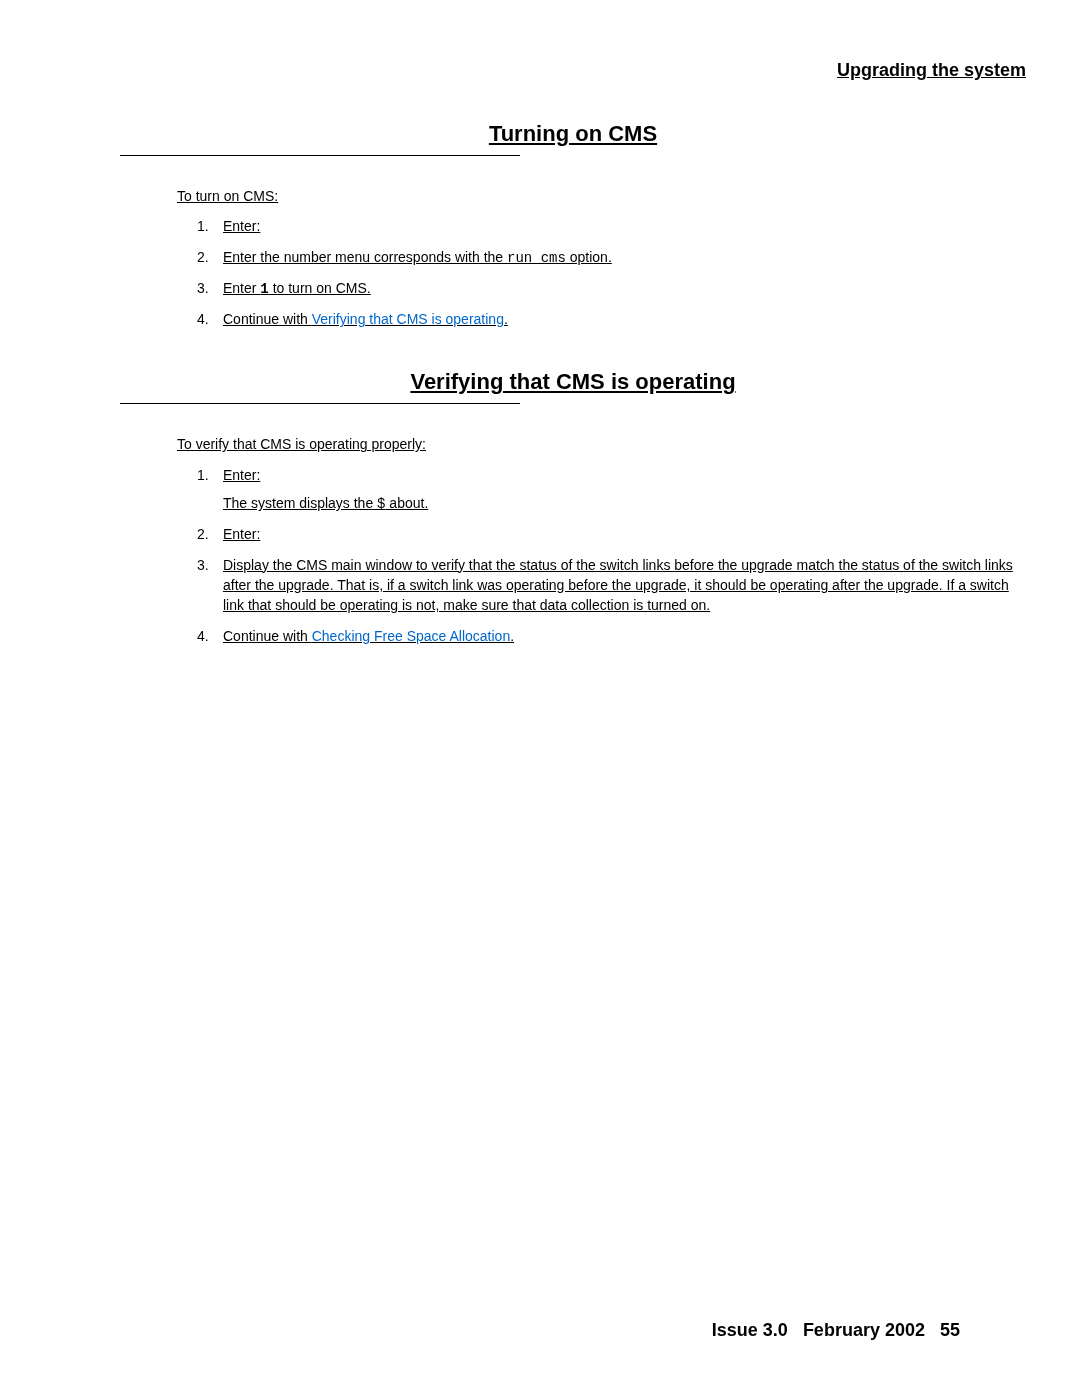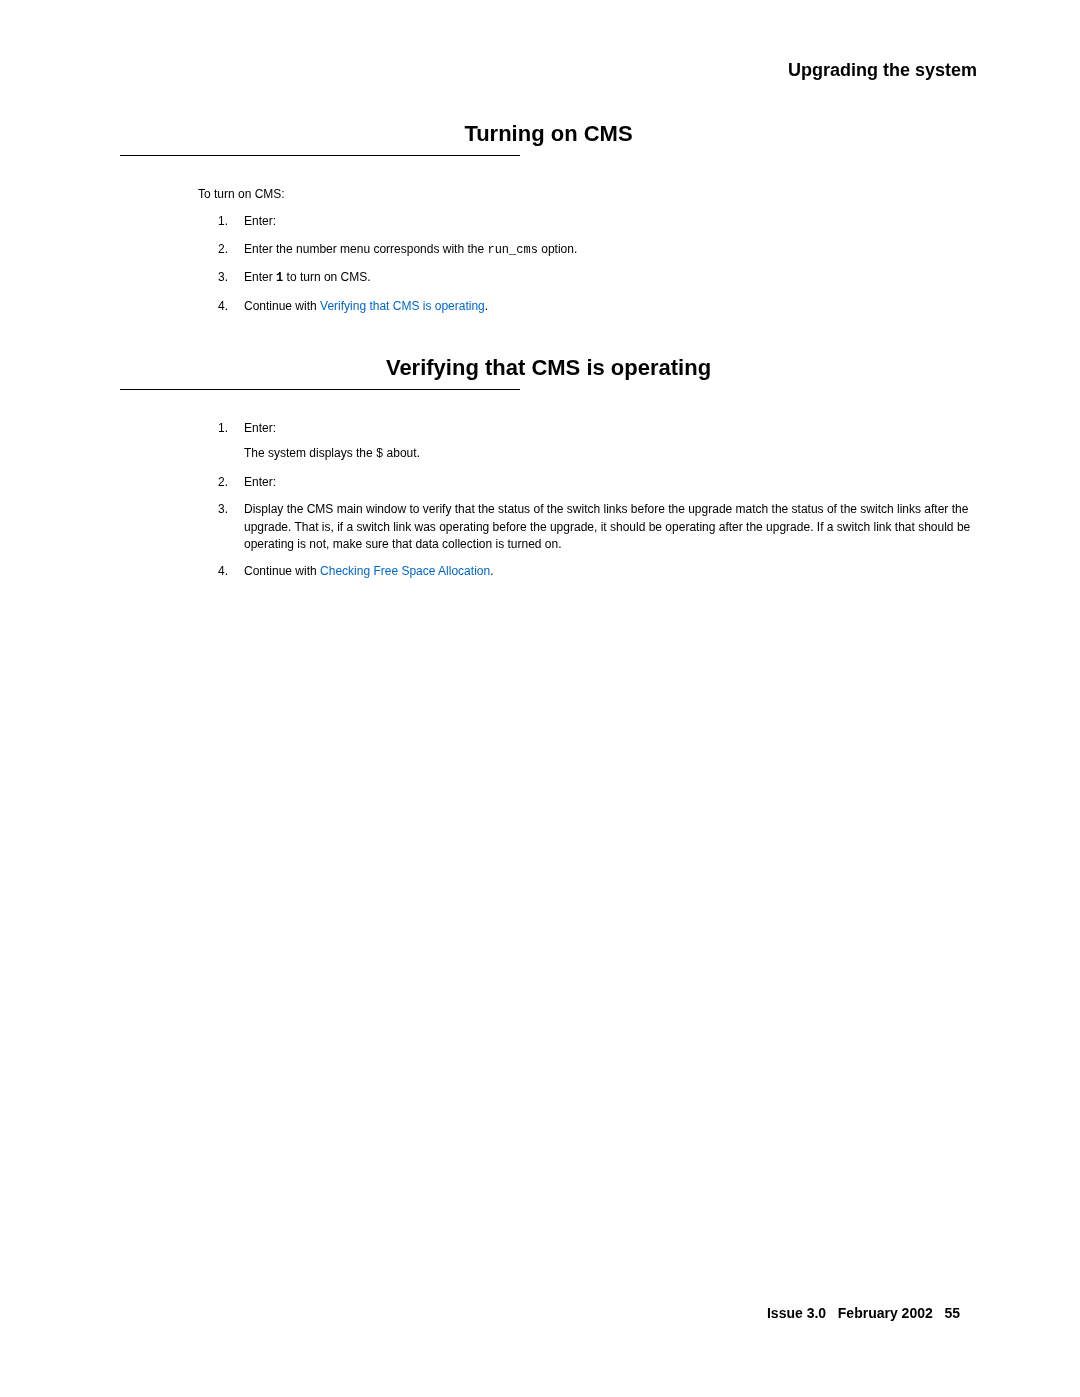--- a/index.html
+++ b/index.html
@@ -5,45 +5,46 @@
   * { margin: 0; padding: 0; box-sizing: border-box; }
   body {
     width: 1080px;
     height: 1397px;
     background: #fff;
     font-family: Arial, Helvetica, sans-serif;
     color: #000;
     position: relative;
   }
   .page {
-    padding: 60px 103px 60px 120px;
+    padding: 60px 54px 60px 120px;
     position: relative;
     height: 100%;
+    text-decoration: underline;
   }
   .header-text {
     text-align: right;
     font-weight: bold;
     font-size: 18px;
     margin-bottom: 40px;
   }
   .section-heading {
     font-weight: bold;
     font-size: 22px;
     margin-bottom: 8px;
     text-align: center;
   }
   .heading-rule {
     border: none;
     border-top: 1px solid #000;
     width: 400px;
     margin-bottom: 30px;
   }
   .body-block {
-    margin-left: 78px;
-    font-size: 12px;
+    margin-left: 57px;
+    font-size: 14px;
     line-height: 1.45;
   }
   .intro-line {
     margin-bottom: 10px;
   }
   ol {
     list-style: none;
     margin-left: 20px;
   }
   ol > li {
@@ -63,24 +64,24 @@
     font-family: "Courier New", Courier, monospace;
   }
   .sub-line {
     margin-top: 8px;
   }
   .link {
     color: #0066cc;
   }
   .footer {
     position: absolute;
-    bottom: 76px;
+    bottom: 56px;
     right: 120px;
     font-weight: bold;
-    font-size: 14px;
+    font-size: 18px;
   }
   .section-gap {
     height: 30px;
   }
 </style>
 </head>
 <body>
 
 <div class="page">
   <div class="header-text">Upgrading the system</div>
@@ -107,20 +108,21 @@
         <span>Continue with </span><span class="link">Verifying that CMS is operating</span><span>.</span>
       </li>
     </ol>
   </div>
 
   <div class="section-gap"></div>
 
   <div class="section-heading">Verifying that CMS is operating</div>
   <hr class="heading-rule">
   <div class="body-block">
+    <div class="intro-line">To verify that CMS is operating properly:</div>
     <ol>
       <li>
         <span class="num">1.</span>
         <span>Enter:</span>
         <div class="sub-line">
           <span>The system displays the </span><span class="code">$</span><span> about.</span>
         </div>
       </li>
       <li>
         <span class="num">2.</span>

